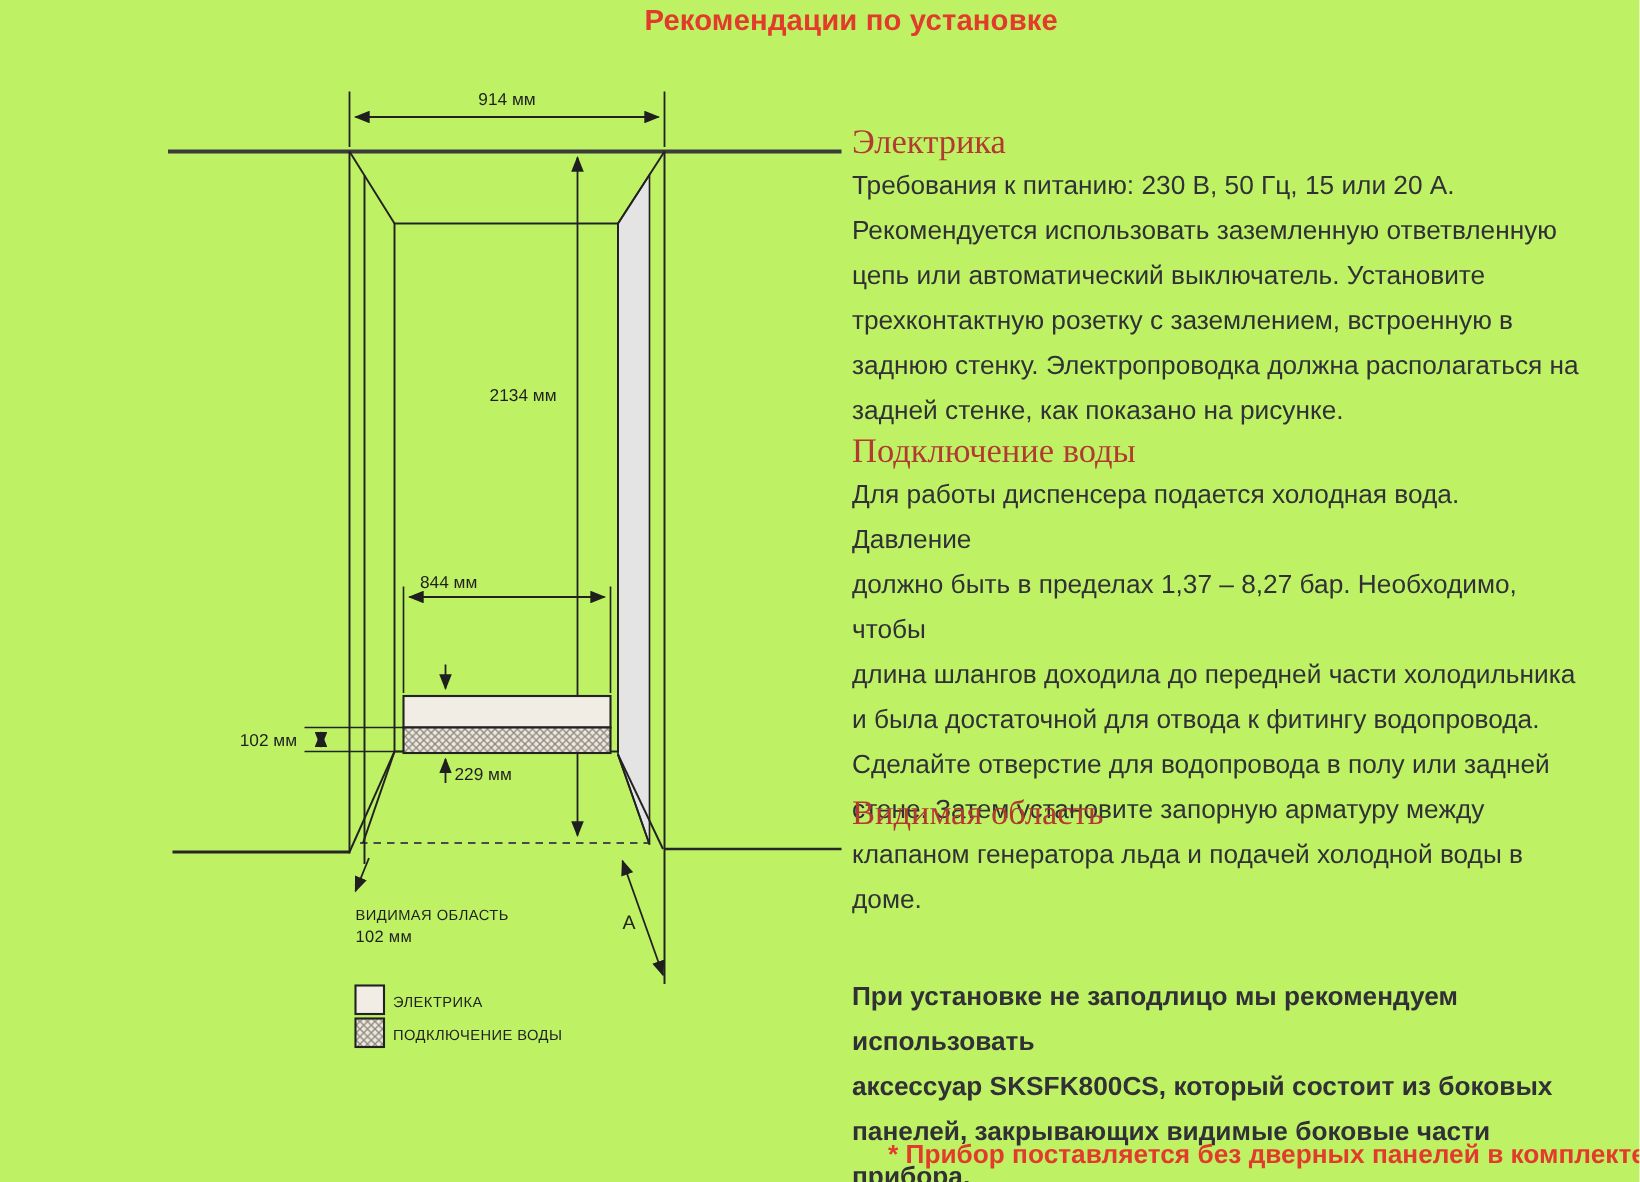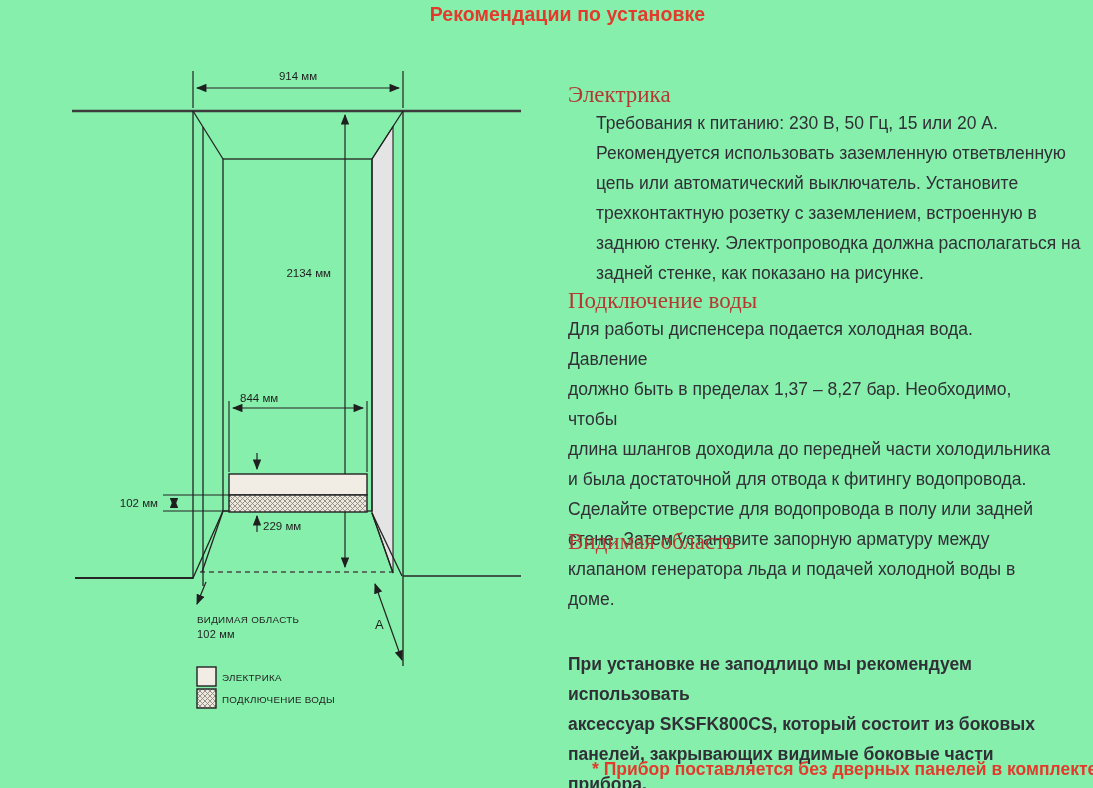--- a/index.html
+++ b/index.html
@@ -1,37 +1,37 @@
 <!DOCTYPE html>
 <html><head>
 <meta charset="utf-8">
 <style>
   * { margin: 0; padding: 0; box-sizing: border-box; }
   html, body { background: #ffffff; }
   .page {
     position: relative;
     width: 1093px;
     height: 788px;
-    background: #86efac;
+    background: #bef264;
     font-family: "Liberation Sans", "DejaVu Sans", sans-serif;
     overflow: hidden;
   }
   .doc-title {
     position: absolute;
     left: 42px; right: 0; top: 3px;
     text-align: center;
     font-size: 19.5px;
     font-weight: 700;
     color: #e23b2c;
     letter-spacing: 0.1px;
   }
   .diagram-wrap {
     position: absolute;
-    left: 0; top: 16px;
-    width: 545px; height: 740px;
+    left: 0; top: 6px;
+    width: 545px; height: 740px; padding-left: 40px;
   }
   .col {
     position: absolute;
     left: 568px;
     width: 486px;
   }
   .sec-heading {
     font-family: "Liberation Serif", "DejaVu Serif", serif;
     font-size: 23px;
     font-weight: 400;
@@ -158,21 +158,21 @@
           <rect x="197" y="673" width="19" height="19" fill="url(#hatch)" stroke="#222" stroke-width="1.4"></rect>
           <text class="smalltxt" x="222" y="687">ПОДКЛЮЧЕНИЕ ВОДЫ</text>
         </g>
       </g>
     </svg>
   </div>
 
   <div class="col" style="top:82px;">
     <div class="sec-heading">Электрика</div>
   </div>
-  <div class="col sec-body" style="top:108px;margin-left:28px;">Требования к питанию: 230 В, 50 Гц, 15 или 20 А.
+  <div class="col sec-body" style="top:108px;">Требования к питанию: 230 В, 50 Гц, 15 или 20 А.
 Рекомендуется использовать заземленную ответвленную
 цепь или автоматический выключатель. Установите
 трехконтактную розетку с заземлением, встроенную в
 заднюю стенку. Электропроводка должна располагаться на
 задней стенке, как показано на рисунке.</div>
 
   <div class="col" style="top:288px;">
     <div class="sec-heading">Подключение воды</div>
   </div>
   <div class="col sec-body" style="top:314px;">Для работы диспенсера подается холодная вода. Давление

